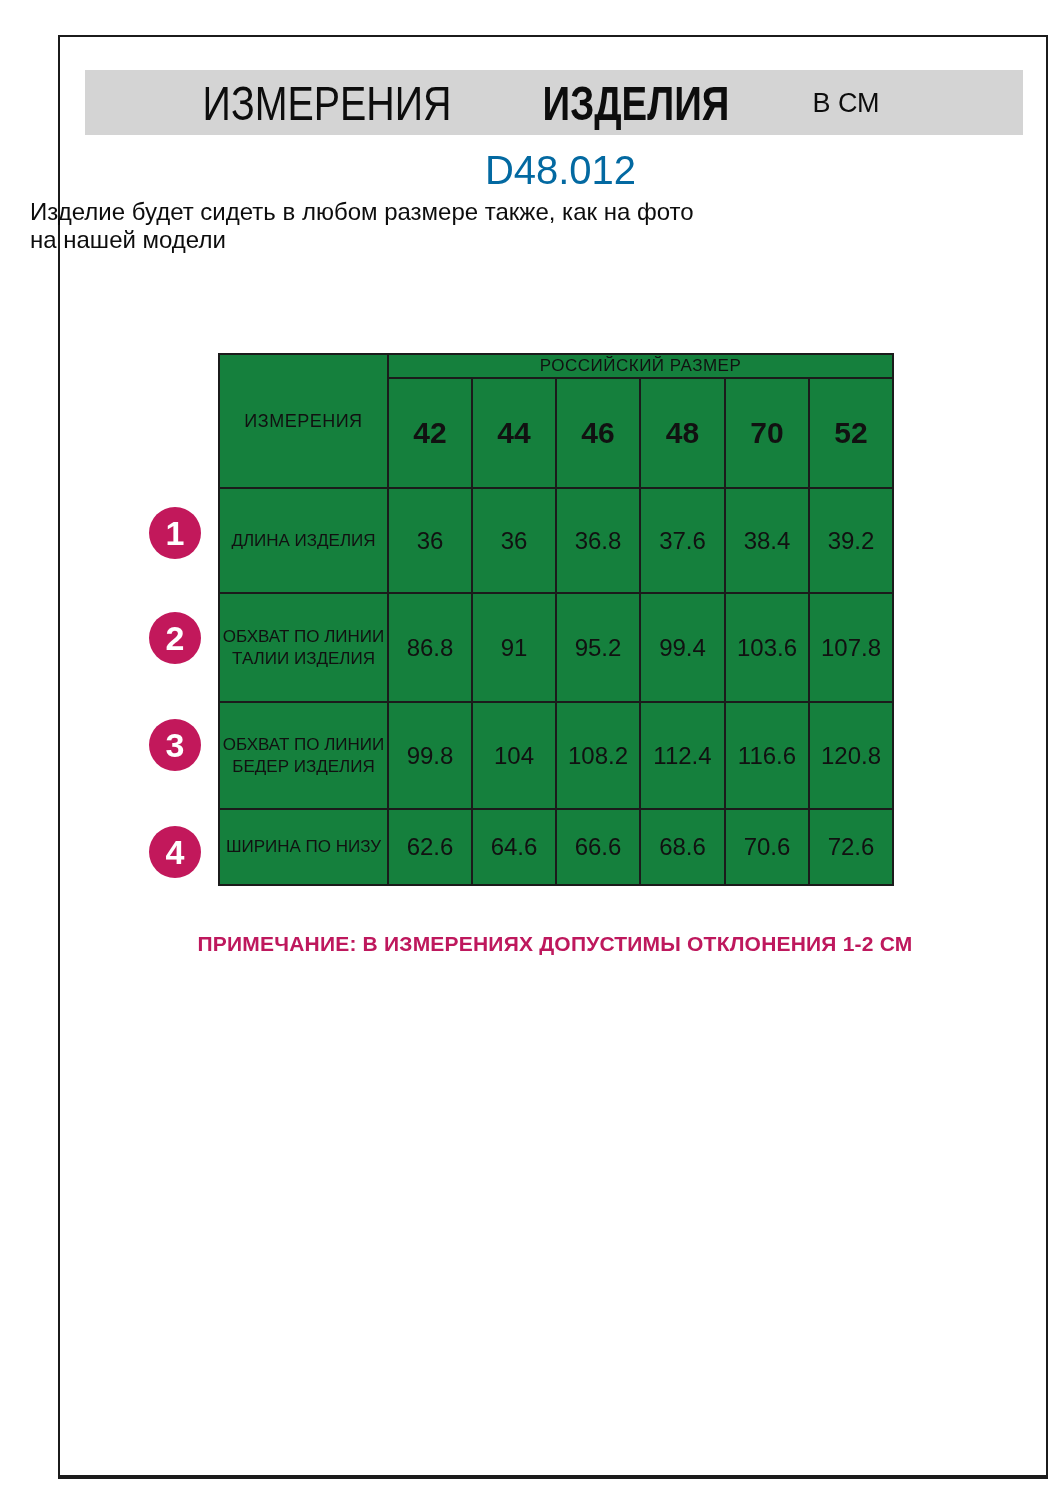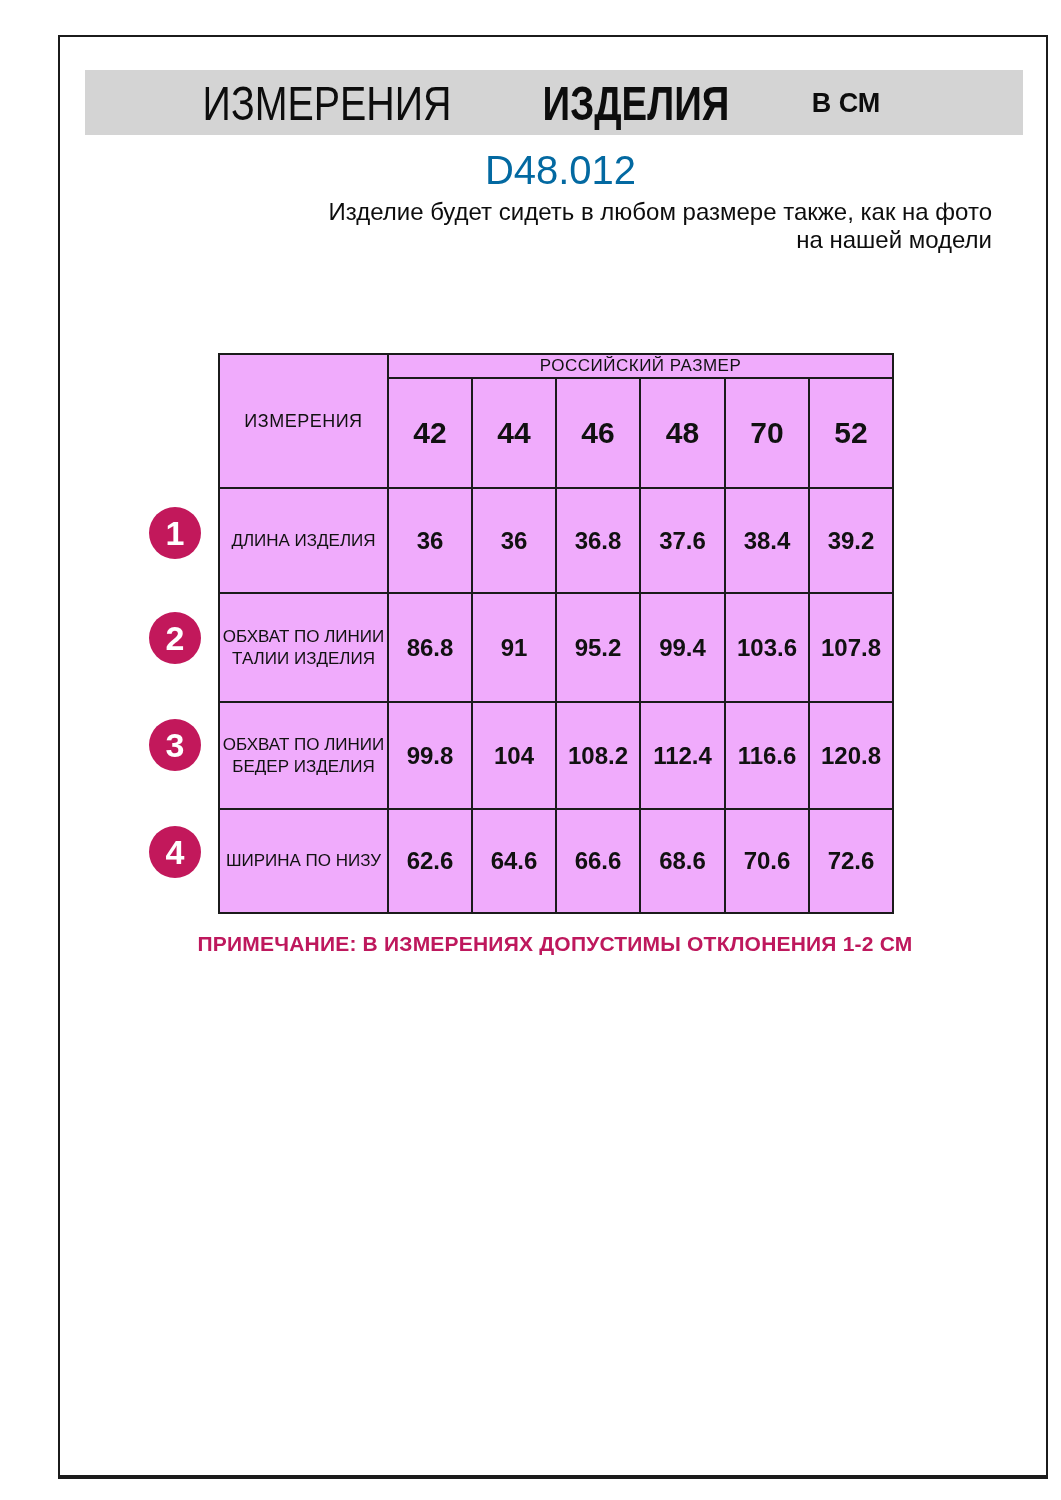--- a/index.html
+++ b/index.html
@@ -39,57 +39,57 @@
     font-size:48px;font-weight:500;
     transform:translate(-50%,-50%) scaleX(0.82);
   }
   .t2{
     left:551px;
     font-size:48px;font-weight:700;
     transform:translate(-50%,-50%) scaleX(0.80);
   }
   .t3{
     left:761px;
-    font-size:27px;font-weight:700;
+    font-size:27px;font-weight:400;
     transform:translate(-50%,-50%);
   }
   .code{
     position:absolute;left:0;top:148px;width:1061px;
     text-align:center;
     font-size:40px;font-weight:400;color:#0369a1;
   }
   .subtitle{
     position:absolute;left:0;top:198px;width:962px;
-    text-align:right;
+    text-align:left;
     font-size:24px;line-height:28px;color:#0d0d0d;
   }
   table.size-table{
     position:absolute;left:188px;top:353px;
     border-collapse:collapse;
     table-layout:fixed;
     width:674px;
   }
   table.size-table td{
     box-sizing:border-box;
     border:2px solid var(--line);
     text-align:center;vertical-align:middle;
     padding:0;
-    background:#f0abfc;
+    background:#15803d;
   }
   tr.r-span{height:24px;}
   tr.r-sizes{height:110px;}
   tr.r-d1{height:105px;}
   tr.r-d2{height:109px;}
   tr.r-d3{height:107px;}
-  tr.r-d4{height:104px;}
+  tr.r-d4{height:76px;}
   td.corner{font-size:18px;letter-spacing:0.5px;}
   td.span-h{font-size:17px;letter-spacing:0.5px;padding:1px 0;}
   td.size{font-size:30px;font-weight:700;}
   td.lbl{font-size:17px;line-height:22px;padding:0 24px;}
-  td.val{font-size:24px;font-weight:bold;}
+  td.val{font-size:24px;}
   .circle{
     position:absolute;left:119px;
     width:52px;height:52px;border-radius:50%;
     background:var(--accent);
     display:flex;align-items:center;justify-content:center;
     color:#fff;font-size:34px;font-weight:700;
   }
   .c1{top:507px;}
   .c2{top:612px;}
   .c3{top:719px;}

